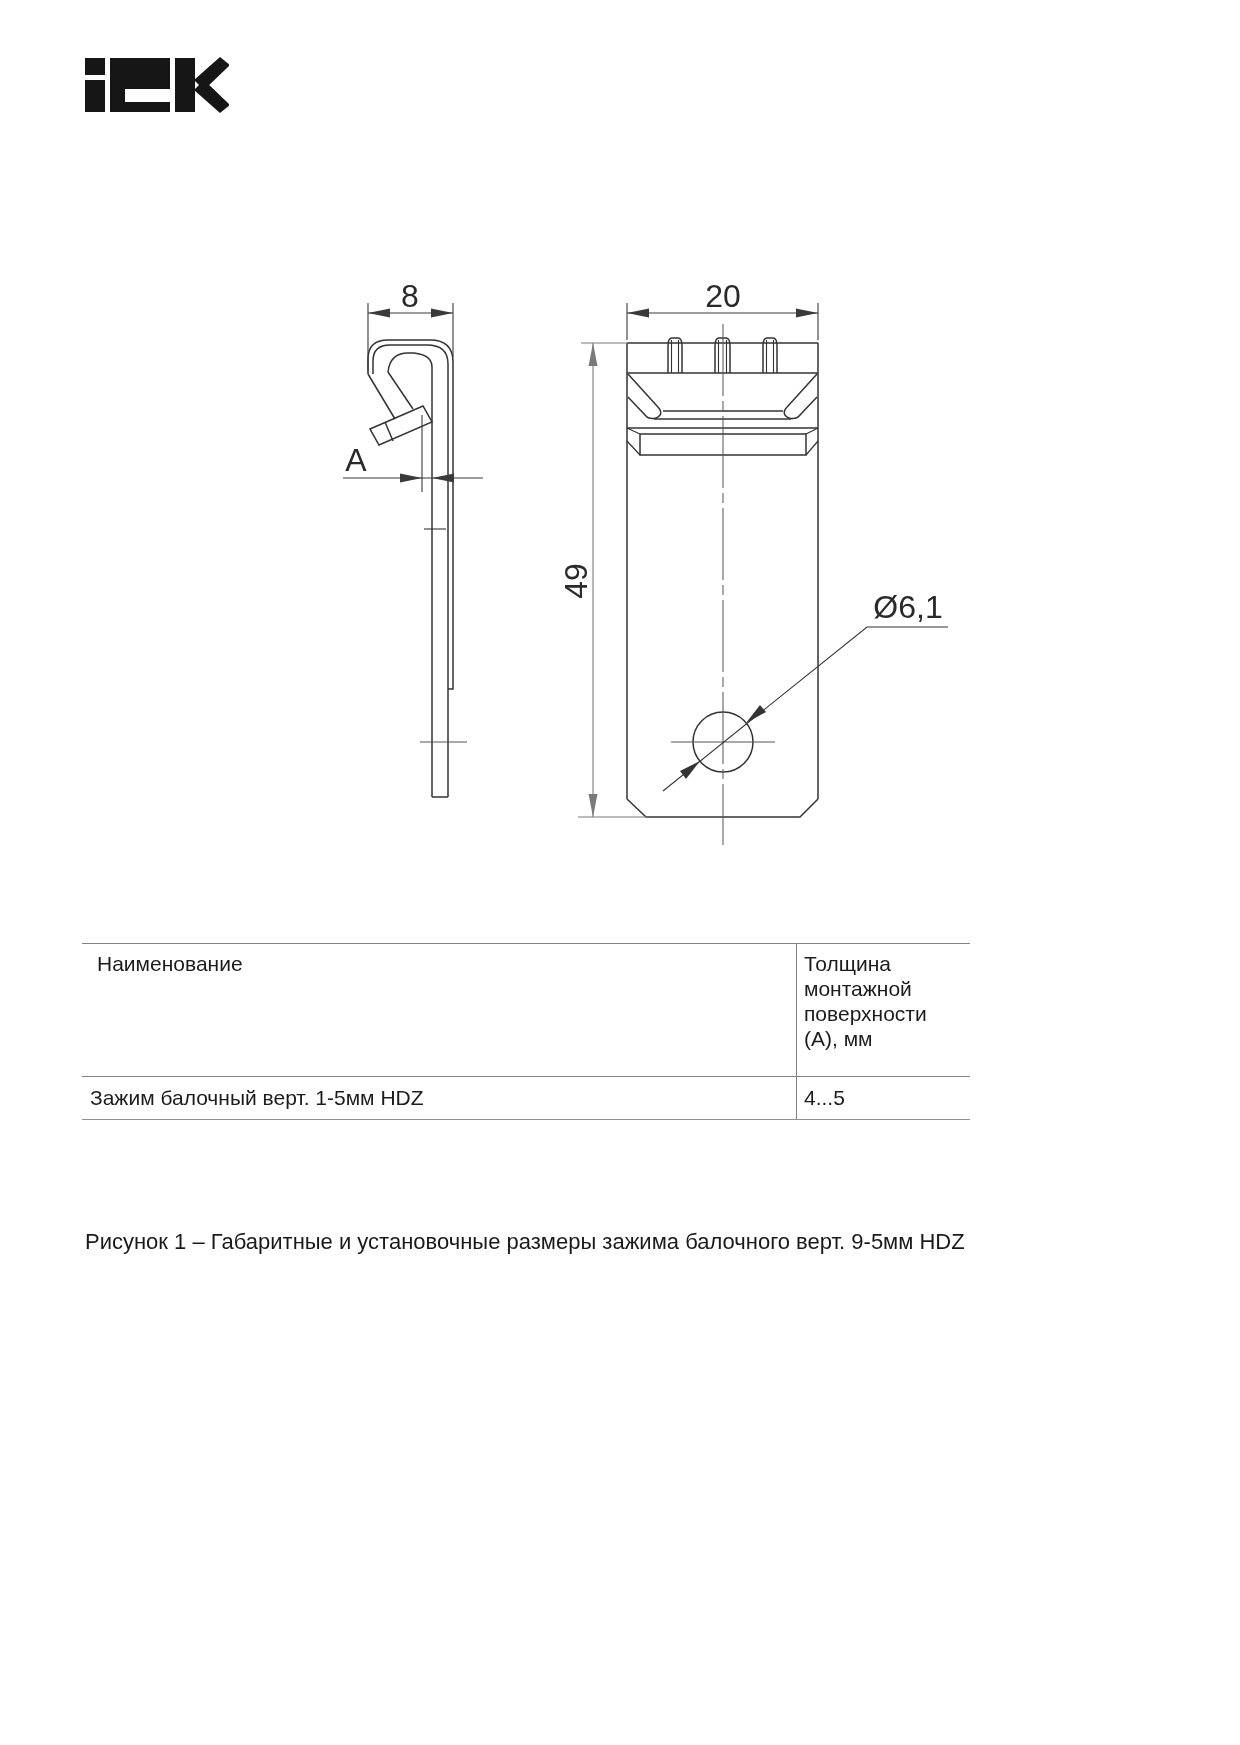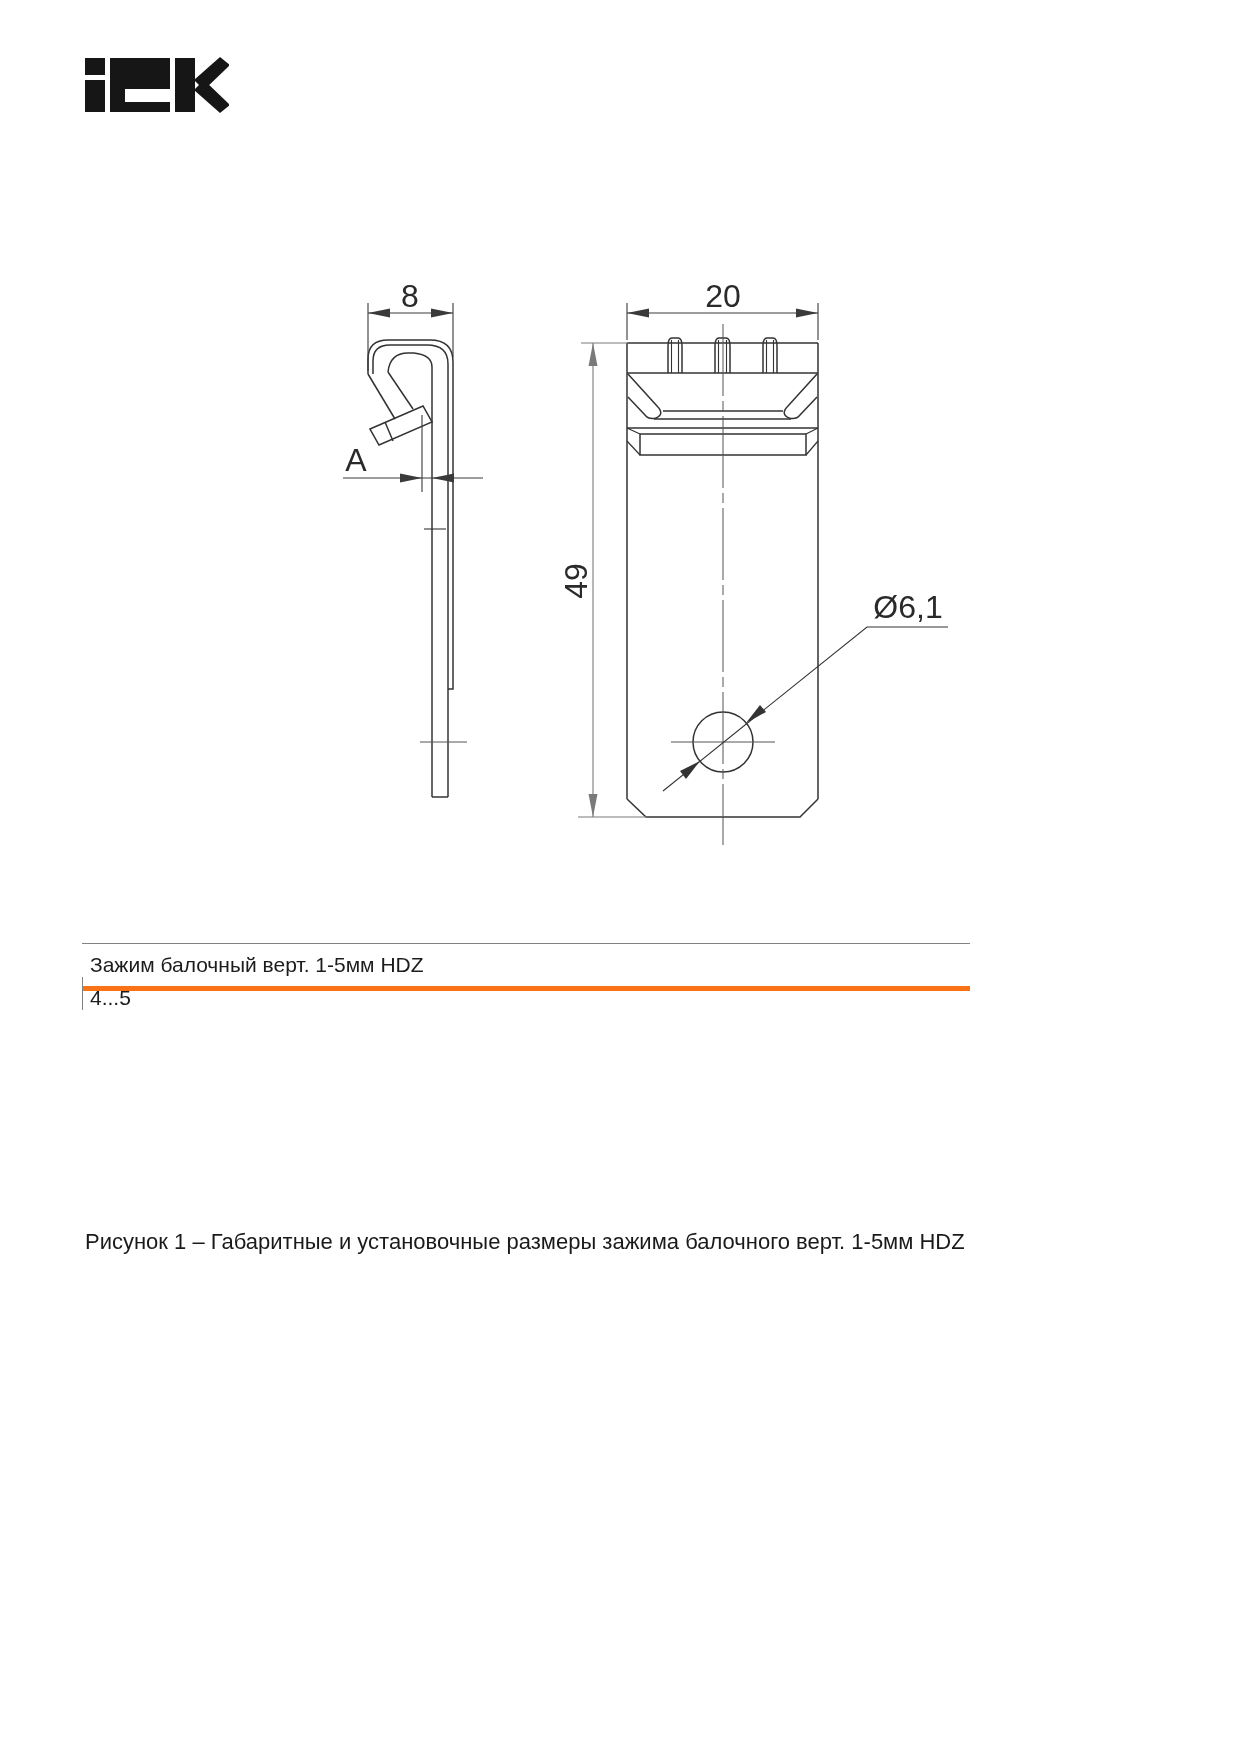--- a/index.html
+++ b/index.html
@@ -14,21 +14,21 @@
   }
   .logo{position:absolute;left:83px;top:57px;width:146px;height:56px;}
   .drawing{position:absolute;left:280px;top:240px;width:720px;height:640px;}
   .dim-text{font-family:"Liberation Sans",sans-serif;font-size:32px;fill:#2a2a2a;}
   
   .spec-table{
     position:absolute;left:82px;top:943px;width:888px;
     font-size:21px;line-height:25px;color:#1c1c1c;
   }
   .tr{display:flex;border-top:1px solid #828282;}
-  .tr.last{border-bottom:5px solid #f97316;flex-direction:column;}
+  .tr.last{border-bottom:1px solid #f97316;}
   .td-name{width:714px;box-sizing:border-box;}
   .td-val{width:174px;box-sizing:border-box;border-left:1px solid #828282;}
   .tr.head{height:132px;}
   .tr.body{height:42px;}
   .tr.head .td-name{padding:7px 10px 0 15px;}
   .tr.head .td-val{padding:7px 40px 0 7px;}
   .tr.body .td-name{padding:8px 10px 0 8px;}
   .tr.body .td-val{padding:8px 10px 0 7px;}
   .caption{
     position:absolute;left:85px;top:1229px;width:1080px;
@@ -153,21 +153,25 @@
 
     <g stroke="#333333" stroke-width="1.1" fill="none">
       <path d="M663,791 L867,627 L948,627"></path>
       <polygon points="746,723 766,712 760,705" fill="#333333" stroke="none"></polygon>
       <polygon points="700,761 686,779 680,771" fill="#333333" stroke="none"></polygon>
     </g>
     <text class="dim-text" x="908" y="618" text-anchor="middle">Ø6,1</text>
   </svg>
 
   <div class="spec-table">
+    <div class="tr head">
+      <div class="td-name">Наименование</div>
+      <div class="td-val">Толщина монтажной поверхности (А), мм</div>
+    </div>
     <div class="tr body last">
       <div class="td-name">Зажим балочный верт. 1-5мм HDZ</div>
       <div class="td-val">4...5</div>
     </div>
   </div>
 
-  <div class="caption">Рисунок 1 – Габаритные и установочные размеры зажима балочного верт. 1-5мм HDZ</div>
+  <div class="caption">Рисунок 1 – Габаритные и установочные размеры зажима балочного верт. 9-5мм HDZ</div>
 
 </div>
 
 </body></html>

